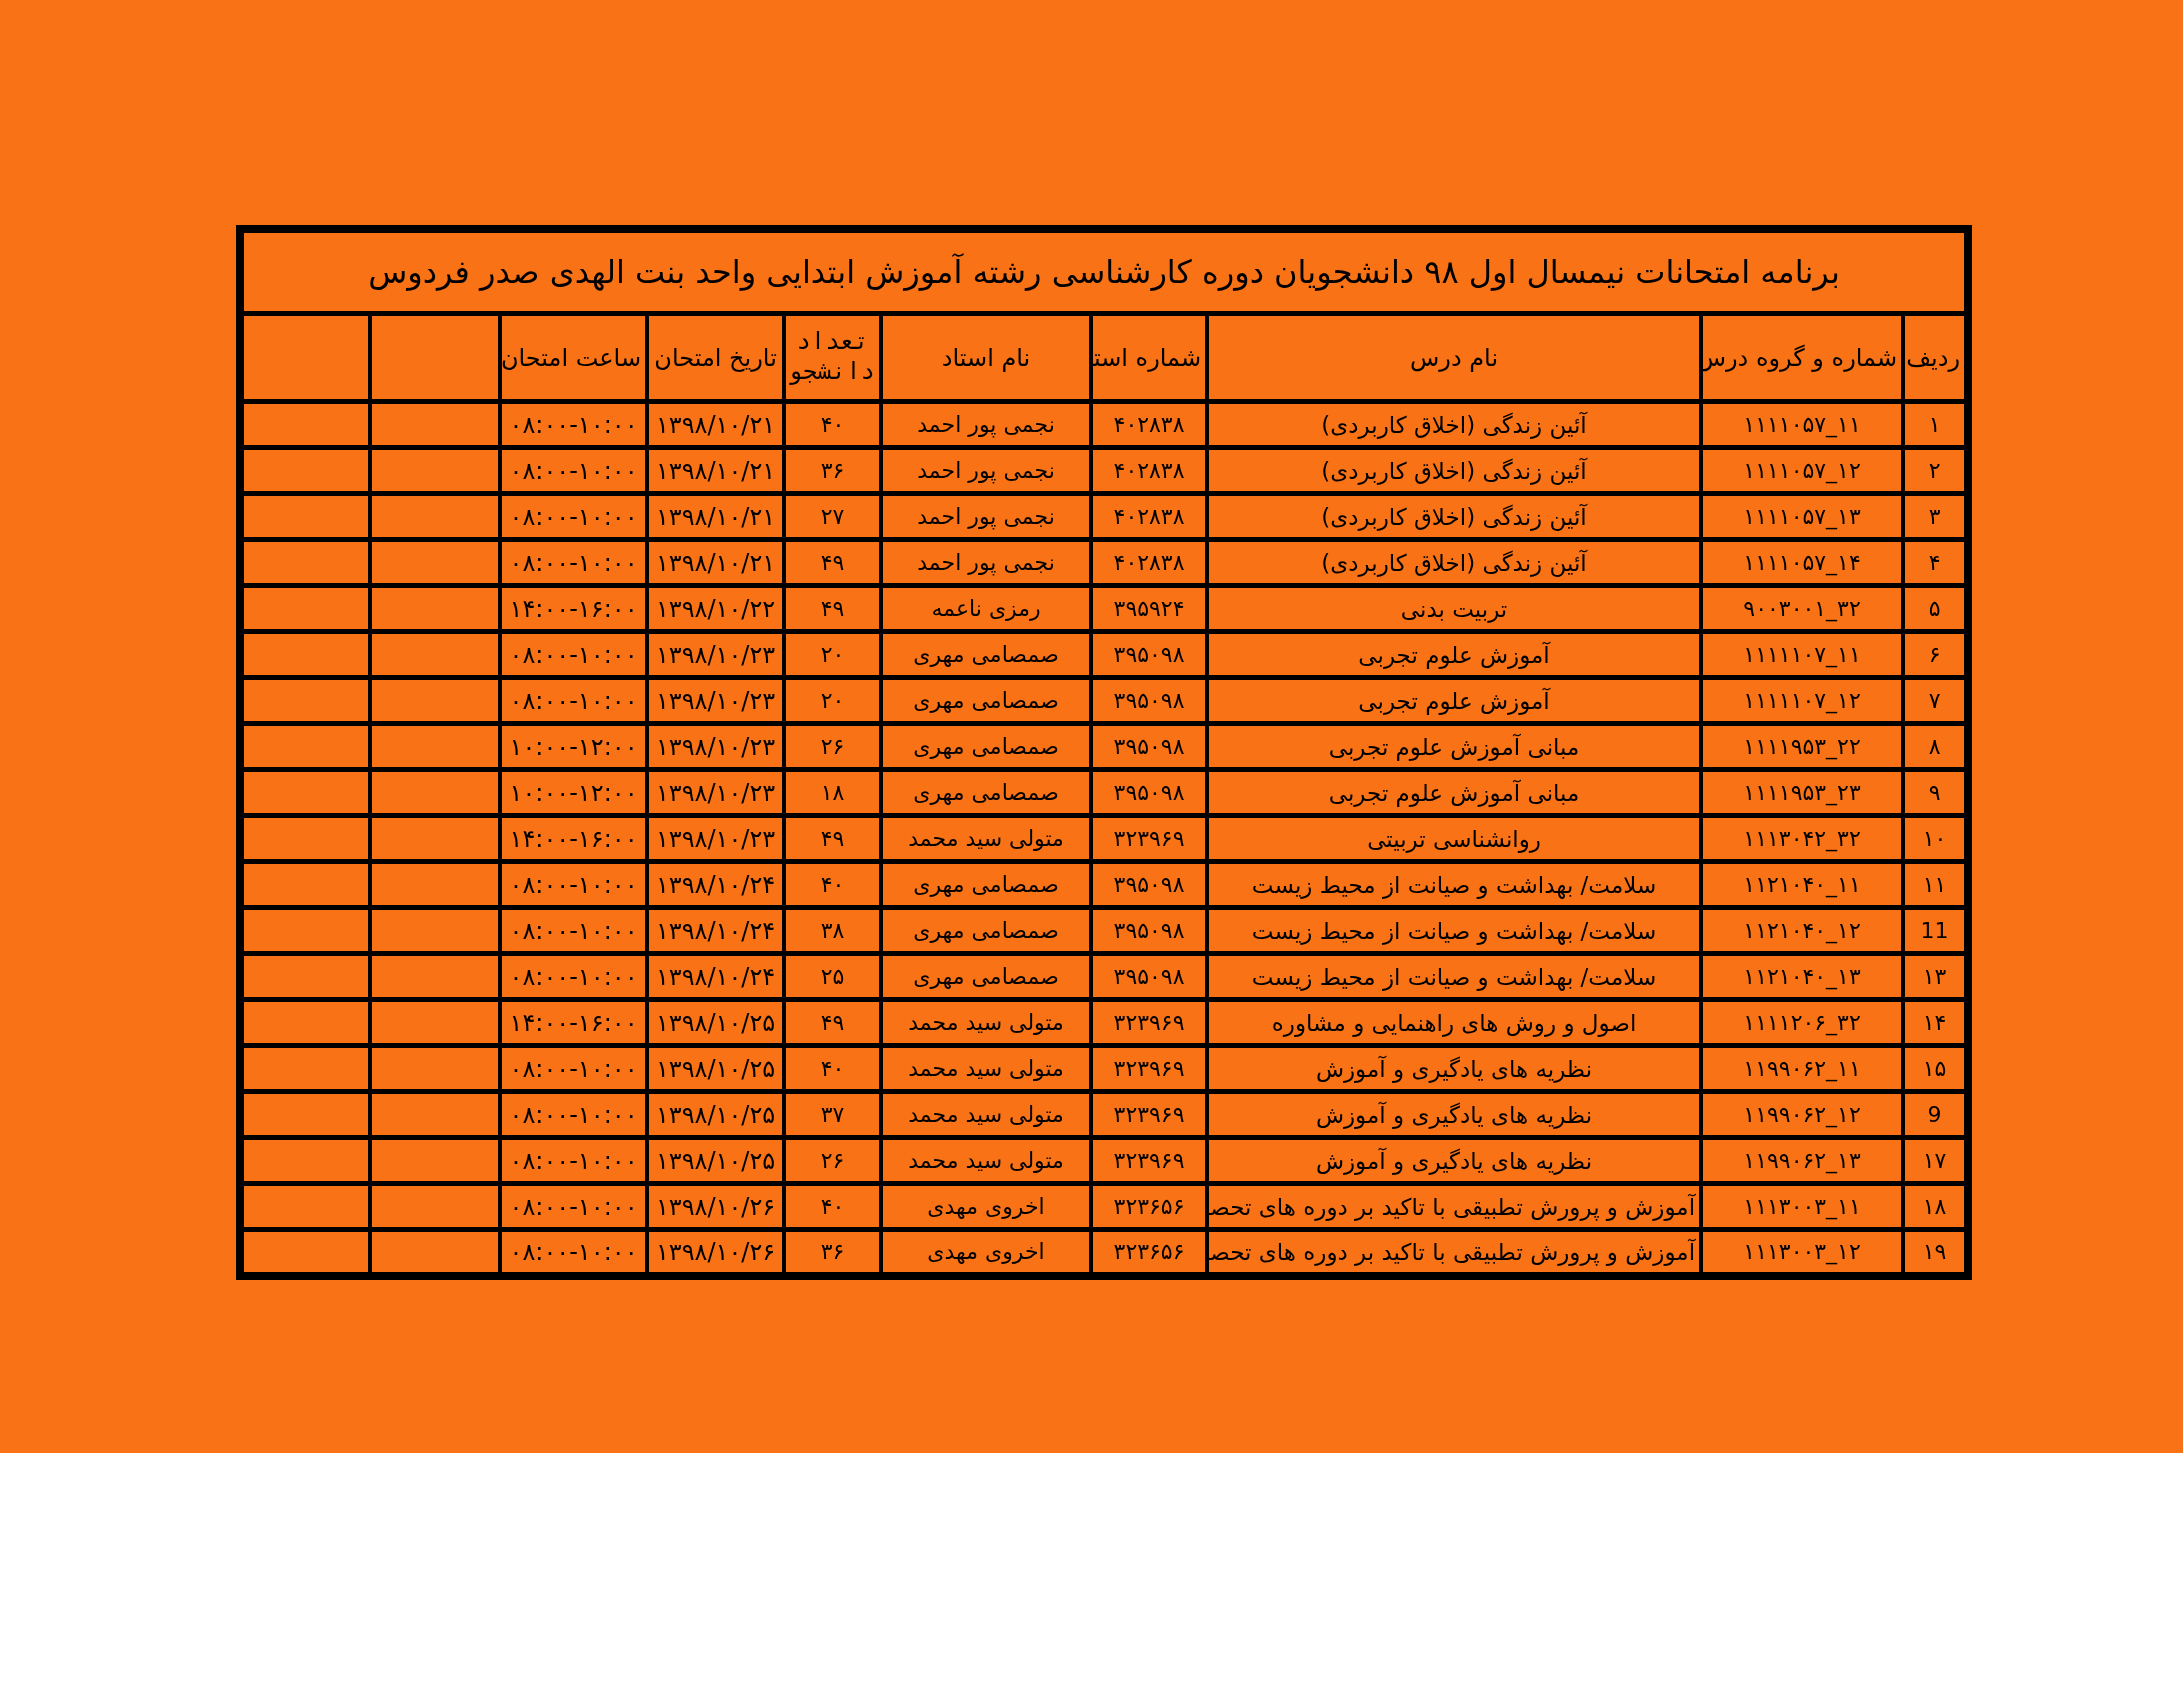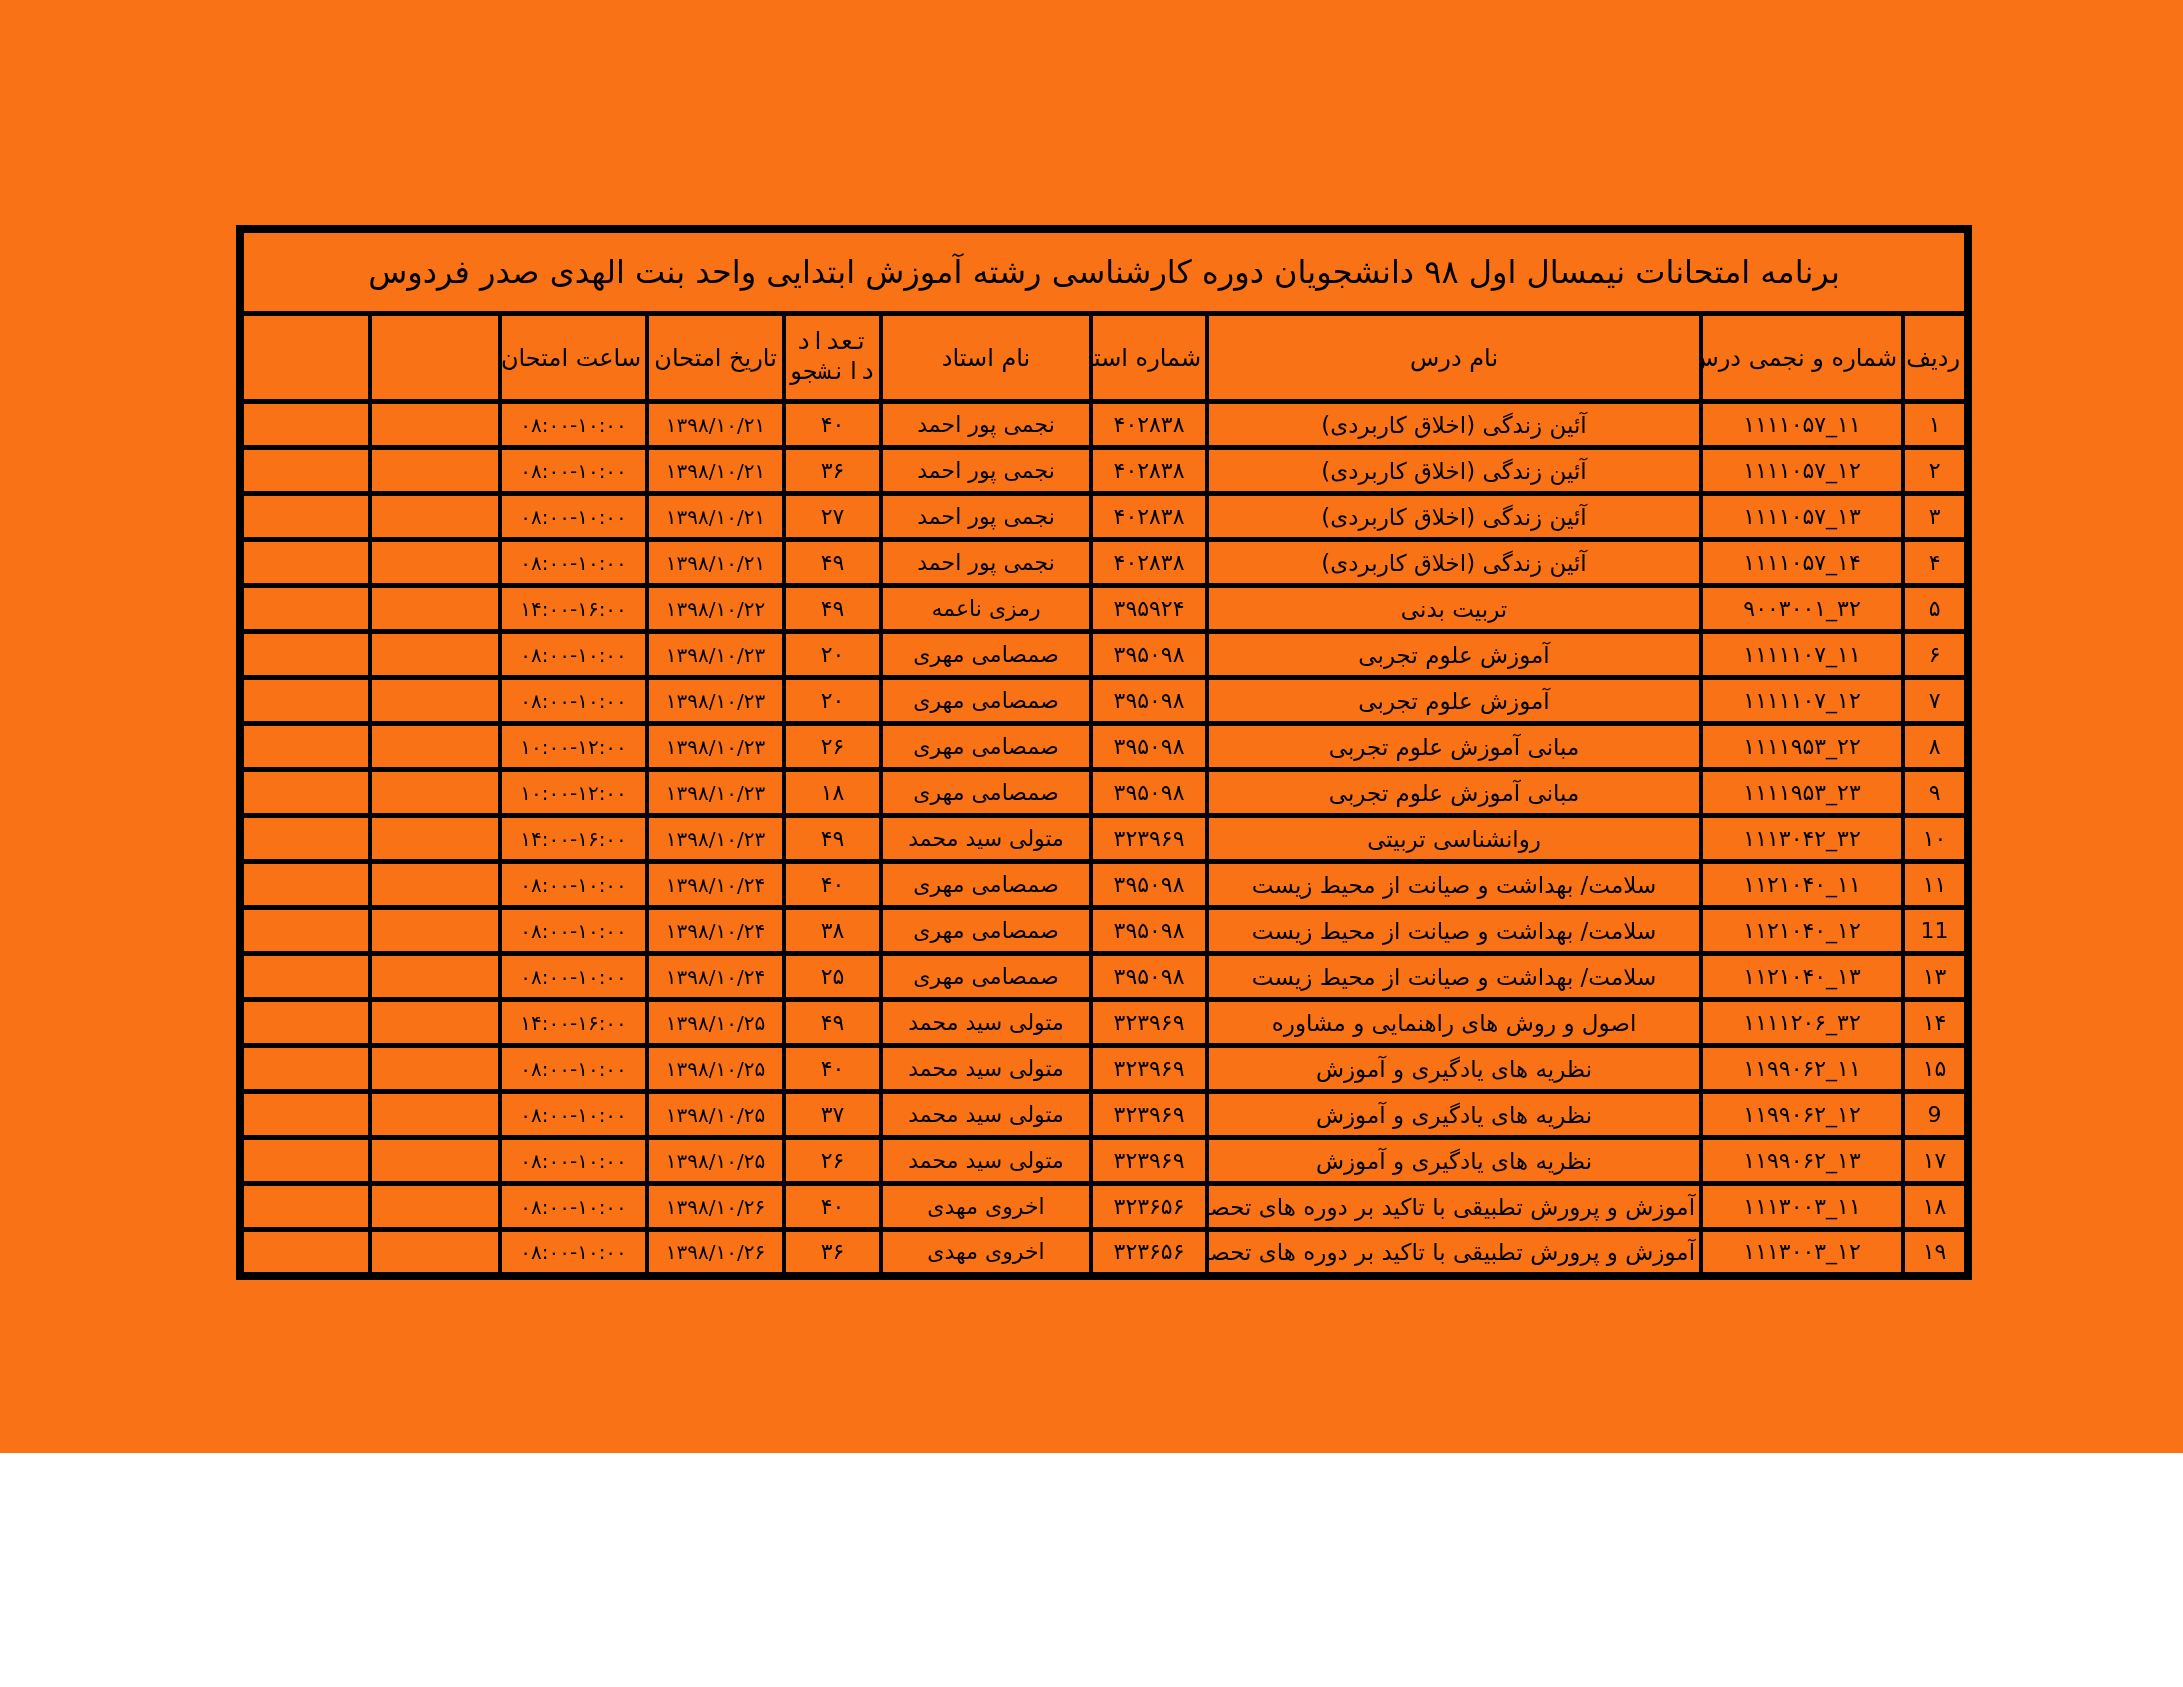--- a/index.html
+++ b/index.html
@@ -53,21 +53,21 @@
   tbody tr {
     height: 46px;
   }
   tbody td {
     font-size: 22px;
   }
   td.cell-course-name {
     font-size: 23px;
   }
   td.cell-exam-date, td.cell-exam-time {
-    font-size: 20px;
+    font-size: 24px;
   }
   .num {
     direction: ltr;
     unicode-bidi: isolate;
   }
   .stack-line {
     display: block;
     font-family: Liberation Mono, monospace;
   }
 </style>
@@ -87,21 +87,21 @@
       <col style="width:147px">
       <col style="width:130px">
       <col style="width:130px">
     </colgroup>
     <thead>
       <tr>
         <td class="title-cell" colspan="10">برنامه امتحانات نیمسال اول ۹۸ دانشجویان دوره کارشناسی رشته آموزش ابتدایی واحد بنت الهدی صدر فردوس</td>
       </tr>
       <tr class="header-row">
         <th>ردیف</th>
-        <th>شماره و نجمی درس</th>
+        <th>شماره و گروه درس</th>
         <th>نام درس</th>
         <th>شماره استاد</th>
         <th>نام استاد</th>
         <th>
           <span class="stack-line">تعداد</span>
           <span class="stack-line">دانشجو</span>
         </th>
         <th>تاریخ امتحان</th>
         <th>ساعت امتحان</th>
         <th></th>

